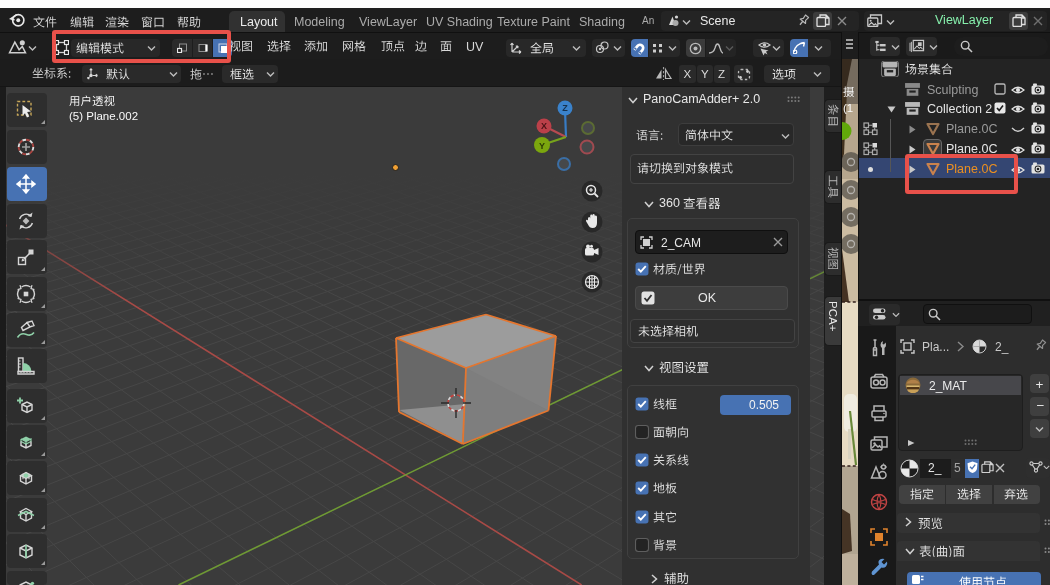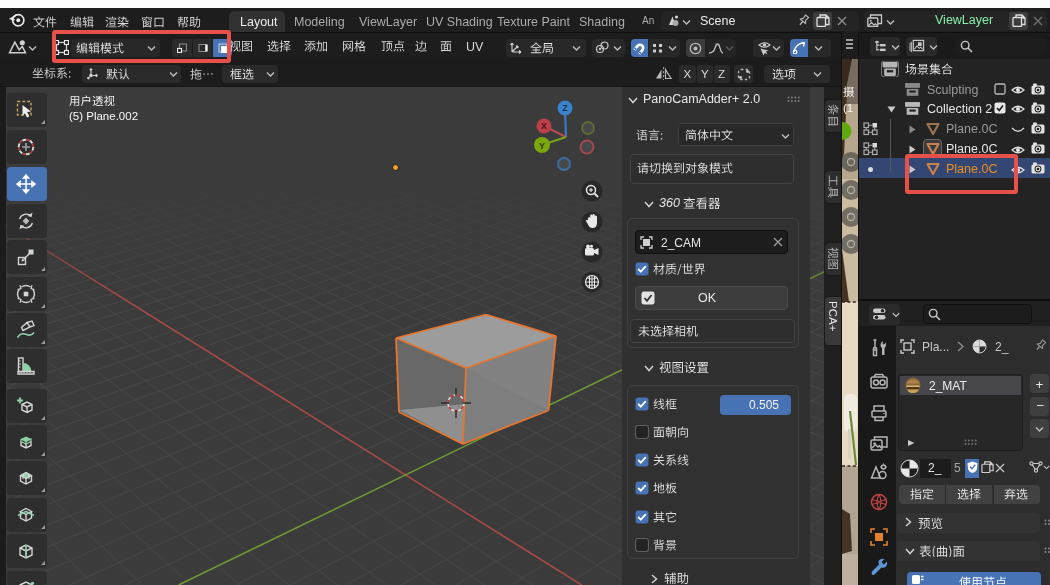--- a/index.html
+++ b/index.html
@@ -885,21 +885,21 @@
       <use href="#g46" x="2000"></use>
       <use href="#g47" x="3000"></use>
       <use href="#g48" x="4000"></use>
       <use href="#g49" x="5000"></use>
       <use href="#g10" x="6000"></use>
       <use href="#g11" x="7000"></use>
     </svg></div>
 <div style="position:absolute;left:644px;top:200px;line-height:0;"><svg width="10" height="9" viewBox="0 0 10 9">
       <path d="M1 2 L5 6.5 L9 2" stroke="#d0d0d0" stroke-width="1.5" fill="none"></path>
     </svg></div>
-<div style="position:absolute;left:659px;top:196.5px;display:flex;align-items:flex-start;line-height:0;font-style:italic;">
+<div style="position:absolute;left:659px;top:196.5px;display:flex;align-items:flex-start;line-height:0;">
     <span style="font-size:12.5px;color:#e5e5e5;line-height:1;font-family:'Liberation Sans'">360&nbsp;</span>
     <svg style="vertical-align:top;" width="37.5" height="12.5" viewBox="0 0 3000 1000" fill="#e5e5e5">
       <use href="#g50" x="0"></use>
       <use href="#g51" x="1000"></use>
       <use href="#g52" x="2000"></use>
     </svg>
   </div>
 <div style="position:absolute;left:627px;top:218px;width:172px;height:130px;border:1px solid #404040;border-radius:5px;background:#313131;"></div>
 <div style="position:absolute;left:635px;top:230px;width:153px;height:24px;background:#1d1d1d;border-radius:4px;border:1px solid #0f0f0f;"></div>
 <div style="position:absolute;left:640px;top:236px;line-height:0;"><svg width="13" height="13" viewBox="0 0 13 13">

